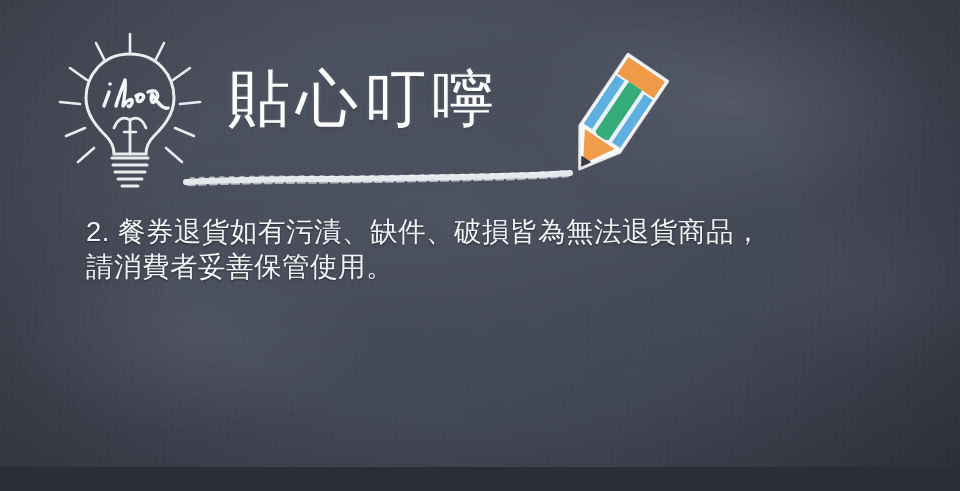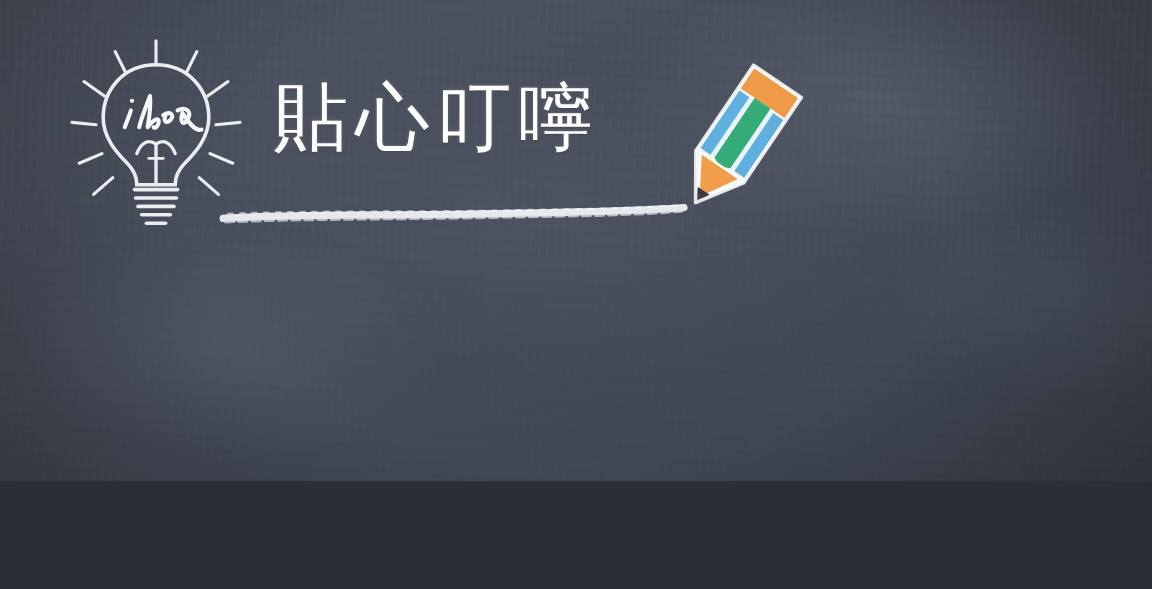--- a/index.html
+++ b/index.html
@@ -8,21 +8,21 @@
     padding: 0;
     background: #2b2e36;
   }
   body {
     font-family: "Liberation Sans", "DejaVu Sans", sans-serif;
   }
 
   #board {
     position: relative;
     width: 960px;
-    height: 401px;
+    height: 467px;
     overflow: hidden;
     background-color: #4b5060;
     background-image:
       
       radial-gradient(ellipse 300px 160px at 76% 22%, rgba(190,198,214,0.11), rgba(190,198,214,0) 70%),
       radial-gradient(ellipse 260px 140px at 20% 72%, rgba(190,198,214,0.08), rgba(190,198,214,0) 70%),
       radial-gradient(ellipse 420px 180px at 48% 46%, rgba(170,180,200,0.07), rgba(170,180,200,0) 72%),
       radial-gradient(ellipse 200px 120px at 92% 62%, rgba(160,170,190,0.06), rgba(160,170,190,0) 70%),
       
       radial-gradient(ellipse 820px 520px at 50% 48%, rgba(0,0,0,0) 38%, rgba(0,0,0,0.30) 78%, rgba(0,0,0,0.55) 100%),
@@ -160,15 +160,19 @@
           <path d="M44 18 L92 18 L92 104 L68 140 L44 104 Z" fill="none" stroke="#ffffff" stroke-width="3" stroke-linejoin="round" opacity="0.85"></path>
           <path d="M44 18 L92 18 L92 104 L68 140 L44 104 Z" fill="none" stroke="#e7eaee" stroke-width="1.4" stroke-dasharray="3 4" opacity="0.75"></path>
         </g>
       </svg>
     </div>
   </div>
 
   <div id="notes">
 
 
+    <div class="note note-2">
+      <span>2. 餐券退貨如有污漬、缺件、破損皆為無法退貨商品，</span><br>
+      <span>請消費者妥善保管使用。</span>
+    </div>
 
   </div>
 </div>
 
 </body></html>

